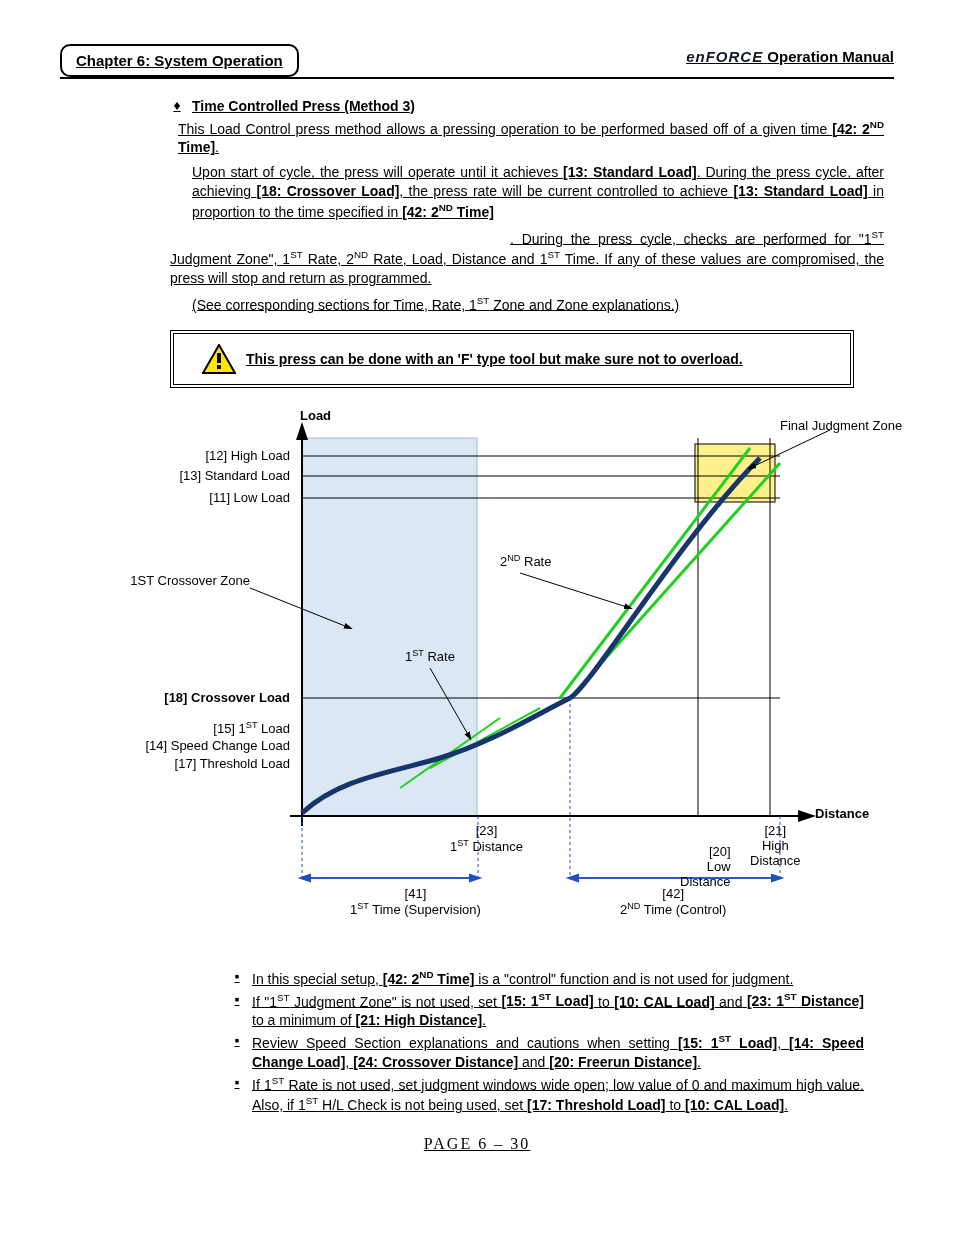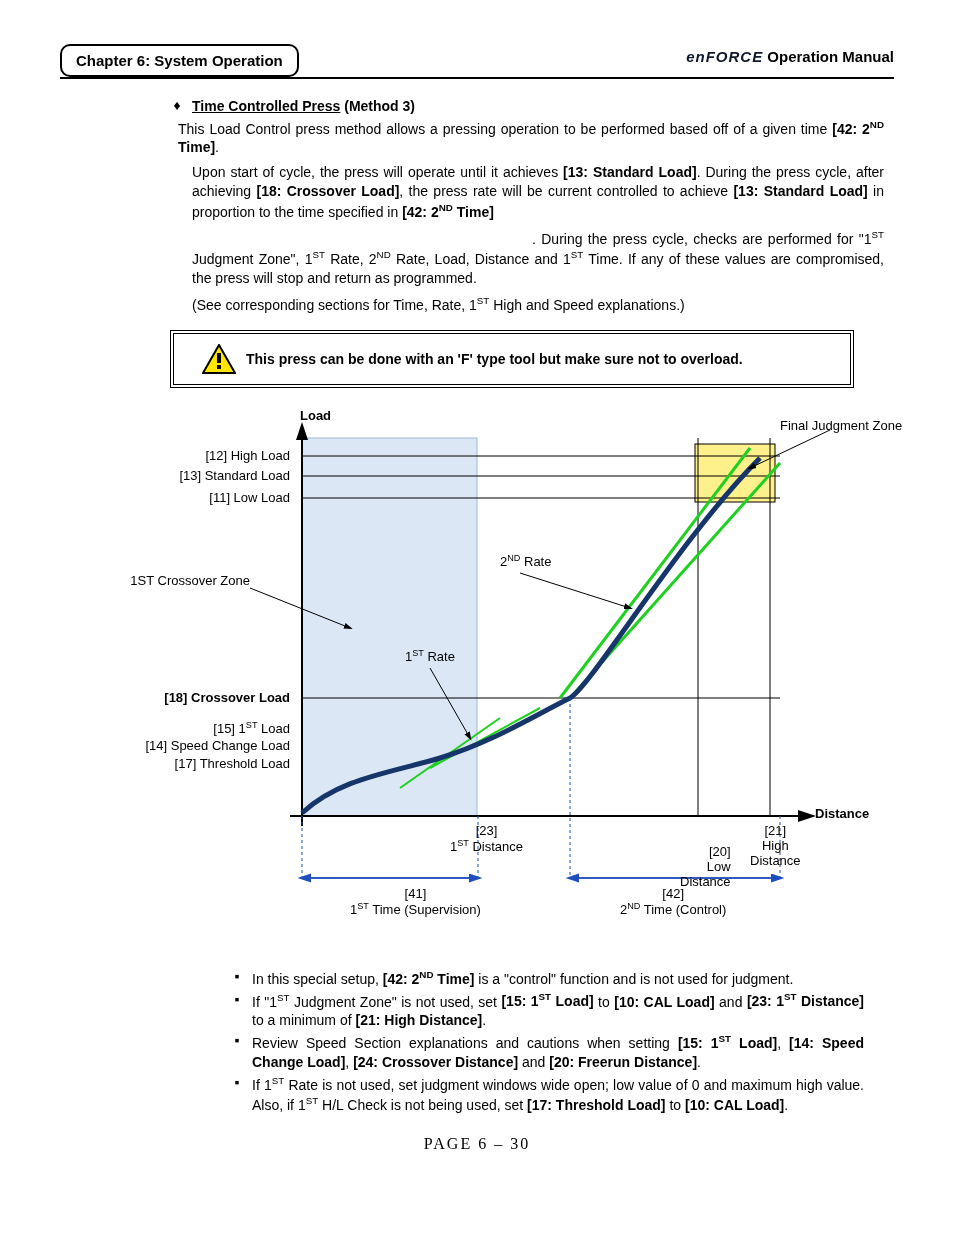--- a/index.html
+++ b/index.html
@@ -9,20 +9,21 @@
     font-family: Arial, Helvetica, sans-serif;
     font-size: 14px;
     color: #000;
     width: 954px;
   }
   .page {
     width: 954px;
     padding: 40px 60px 30px 60px;
     box-sizing: border-box;
     position: relative;
+    text-decoration: underline;
   }
   .header-row {
     display: flex;
     justify-content: space-between;
     align-items: center;
     border-bottom: 2px solid #000;
     padding-bottom: 4px;
     margin-bottom: 18px;
   }
   .chapter-box {
@@ -126,26 +127,26 @@
     </div>
 
     <div class="para" style="margin-left:8px">
       <span>This Load Control press method allows a pressing operation to be performed based off of a given time </span><b><span>[42: 2</span><sup>ND</sup><span> Time]</span></b><span>.</span>
     </div>
 
     <div class="para" style="margin-left:22px">
       <span>Upon start of cycle, the press will operate until it achieves </span><b>[13: Standard Load]</b><span>. During the press cycle, after achieving </span><b>[18: Crossover Load]</b><span>, the press rate will be current controlled to achieve </span><b>[13: Standard Load]</b><span> in proportion to the time specified in </span><b><span>[42: 2</span><sup>ND</sup><span> Time]</span></b>
     </div>
 
-    <div class="para" style="margin-left:22px;position:relative;">
+    <div class="para" style="position:relative;">
       <span style="display:inline-block;width:340px"></span><span>. During the press cycle, checks are performed for "1</span><sup>ST</sup><span> Judgment Zone", 1</span><sup>ST</sup><span> Rate, 2</span><sup>ND</sup><span> Rate, Load, Distance and 1</span><sup>ST</sup><span> Time. If any of these values are compromised, the press will stop and return as programmed.</span>
     </div>
 
     <div class="para" style="margin-left:22px">
-      <span>(See corresponding sections for Time, Rate, 1</span><sup>ST</sup><span> High and Speed explanations.)</span>
+      <span>(See corresponding sections for Time, Rate, 1</span><sup>ST</sup><span> Zone and Zone explanations.)</span>
     </div>
   </div>
 
   <div class="caution-box">
     <div class="warn-icon">
       <svg width="34" height="30" viewBox="0 0 34 30">
         <polygon points="17,1 33,29 1,29" fill="#ffe600" stroke="#000" stroke-width="2"></polygon>
         <rect x="15" y="9" width="4" height="10" fill="#000"></rect>
         <rect x="15" y="21" width="4" height="4" fill="#000"></rect>
       </svg>

